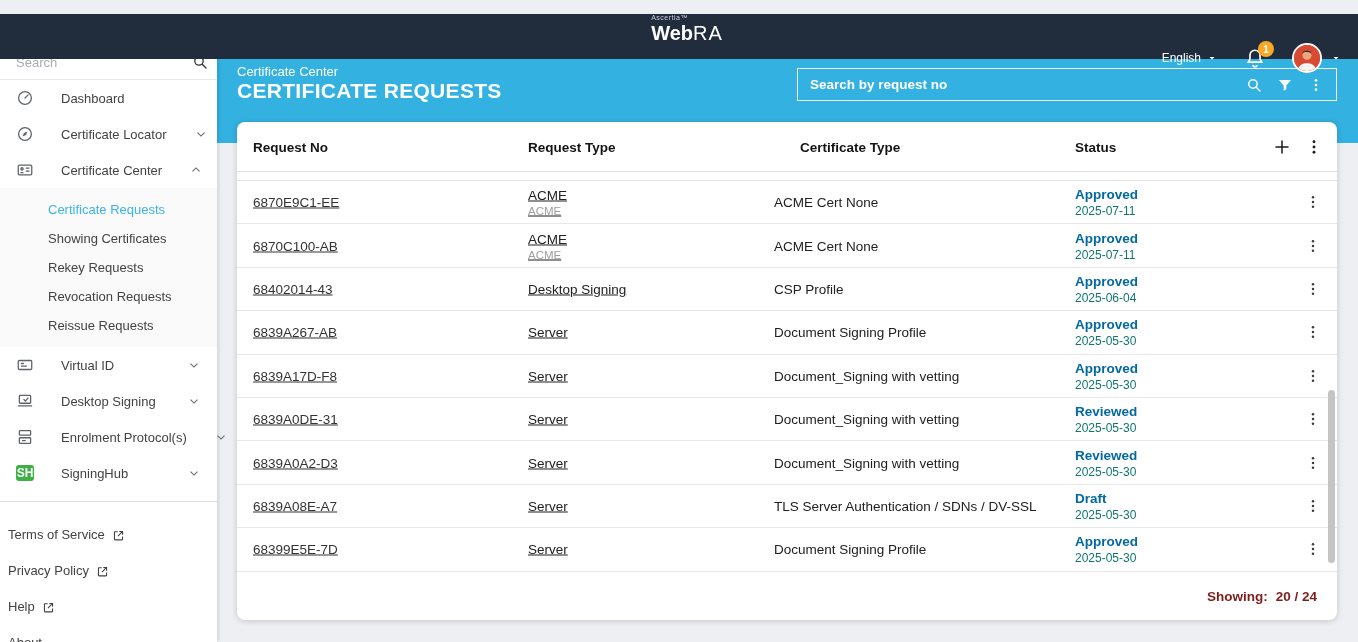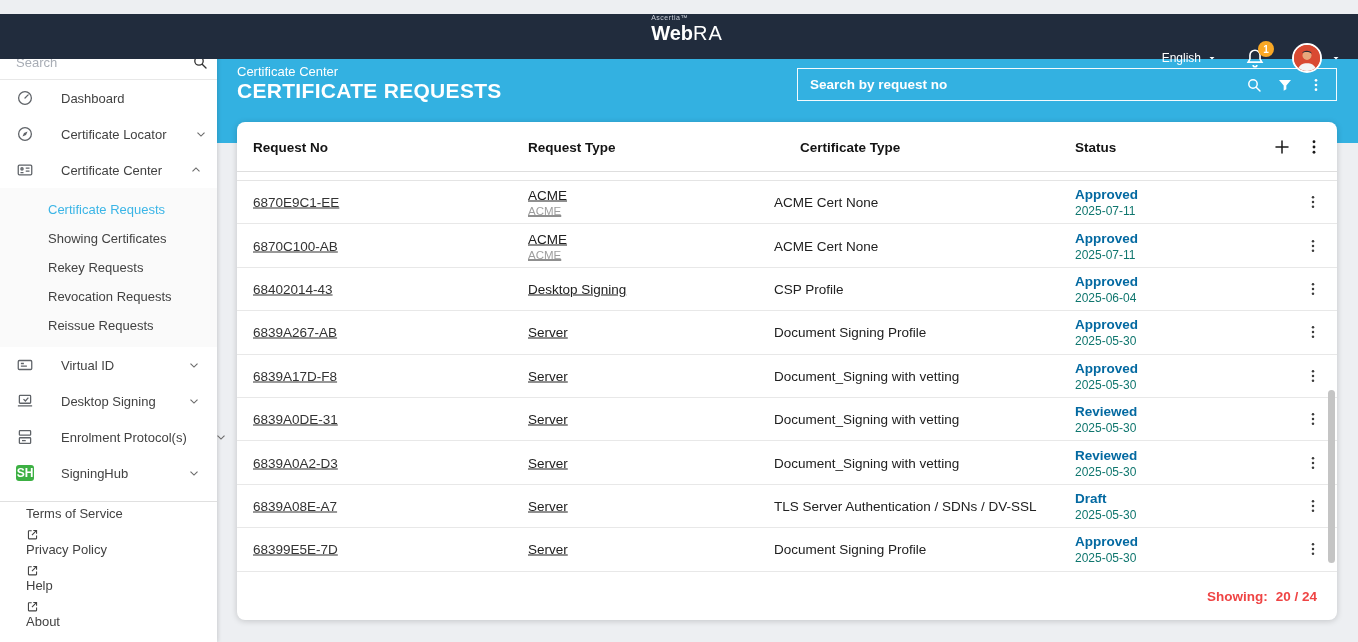--- a/index.html
+++ b/index.html
@@ -37,21 +37,21 @@
   .nav-item{height:36px;display:flex;align-items:center;padding:0 16px;gap:27px;color:#424242;font-size:13px;cursor:pointer;}
   .nav-icon{width:18px;height:18px;color:#5f6368;display:flex;align-items:center;justify-content:center;flex:none;}
   .nav-icon svg{width:18px;height:18px;}
   .sh-box{width:33px;height:16px;border-radius:3px;background:var(--shgreen);color:#fff;font-size:12px;font-weight:bold;display:flex;align-items:center;justify-content:center;}
   .nav-label{white-space:nowrap;}
   .nav-chevron{margin-left:auto;width:14px;height:14px;color:#6b6b6b;display:flex;}
   .submenu{background:#fafafa;padding:7px 0;}
   .submenu-item{height:29px;display:flex;align-items:center;padding-left:48px;font-size:13px;color:#424242;cursor:pointer;}
   .submenu-item.active{color:var(--active);}
   .side-footer{position:absolute;left:0;right:0;top:456px;bottom:0;background:#fff;border-top:1px solid #e0e0e0;padding-top:4px;}
-  .footer-link{height:36px;display:flex;align-items:flex-start;padding-left:26px;gap:7px;font-size:13px;color:#424242;cursor:pointer;flex-direction:column;}
+  .footer-link{height:36px;display:flex;align-items:flex-end;padding-left:8px;gap:7px;font-size:13px;color:#424242;cursor:pointer;}
   .ext-icon{width:13px;height:13px;color:#424242;display:inline-flex;}
 
   
   .main-header{position:absolute;left:217px;top:45px;width:1141px;height:98px;background:var(--cyan);}
   .breadcrumb{position:absolute;left:20px;top:19px;color:#fff;font-size:13px;}
   .page-title{position:absolute;left:20px;top:34px;color:#fff;font-size:21px;font-weight:bold;letter-spacing:.3px;}
   .header-search{position:absolute;left:580px;top:23px;width:540px;height:33px;border:1px solid rgba(255,255,255,.95);border-radius:0;display:flex;align-items:center;padding:0 12px;}
   .header-search input{flex:1;background:transparent;border:none;outline:none;color:#fff;font-size:13.5px;font-weight:bold;}
   .header-search input::placeholder{color:#fff;opacity:1;}
   .hs-icons{display:flex;align-items:center;gap:15px;color:#fff;}
@@ -67,21 +67,21 @@
   .partial-row{height:9px;border-bottom:1px solid #e4e4e4;}
   .row{position:relative;height:43.4px;border-bottom:1px solid #e8e8e8;}
   .cell{position:absolute;top:50%;transform:translateY(-50%);font-size:13.5px;color:#212121;}
   .c-no{left:16px;}
   .c-no a{color:#333;text-decoration:underline;cursor:pointer;}
   .c-rt{left:291px;text-decoration:underline;}  .c-ct{left:537px;}  .c-st{left:838px;}
   .sub{font-size:11.5px;color:#9e9e9e;margin-top:2px;}
   .status{font-weight:bold;color:#0369a1;}
   .sdate{font-size:12px;color:#0f766e;margin-top:2px;}
   .row-kebab{position:absolute;right:16px;top:50%;transform:translateY(-50%);width:16px;height:16px;color:#3c3c3c;cursor:pointer;}
-  .tfoot{position:absolute;left:0;right:0;bottom:0;height:48px;display:flex;align-items:center;justify-content:flex-end;padding-right:20px;gap:8px;font-size:13.5px;font-weight:bold;color:#ef4444;}
+  .tfoot{position:absolute;left:0;right:0;bottom:0;height:48px;display:flex;align-items:center;justify-content:flex-end;padding-right:20px;gap:8px;font-size:13.5px;font-weight:bold;color:#7f1d1d;}
   .scroll-thumb{position:absolute;right:2px;top:268px;width:7px;height:173px;background:#c4c4c4;border-radius:4px;cursor:pointer;}
   svg{display:block;}
 </style>
 </head>
 <body>
 
 <div class="topbar">
   <div class="brand">
     <span class="brand-top">Ascertia™</span>
     <span class="brand-name"><span class="b">Web</span><span class="l">RA</span></span>

